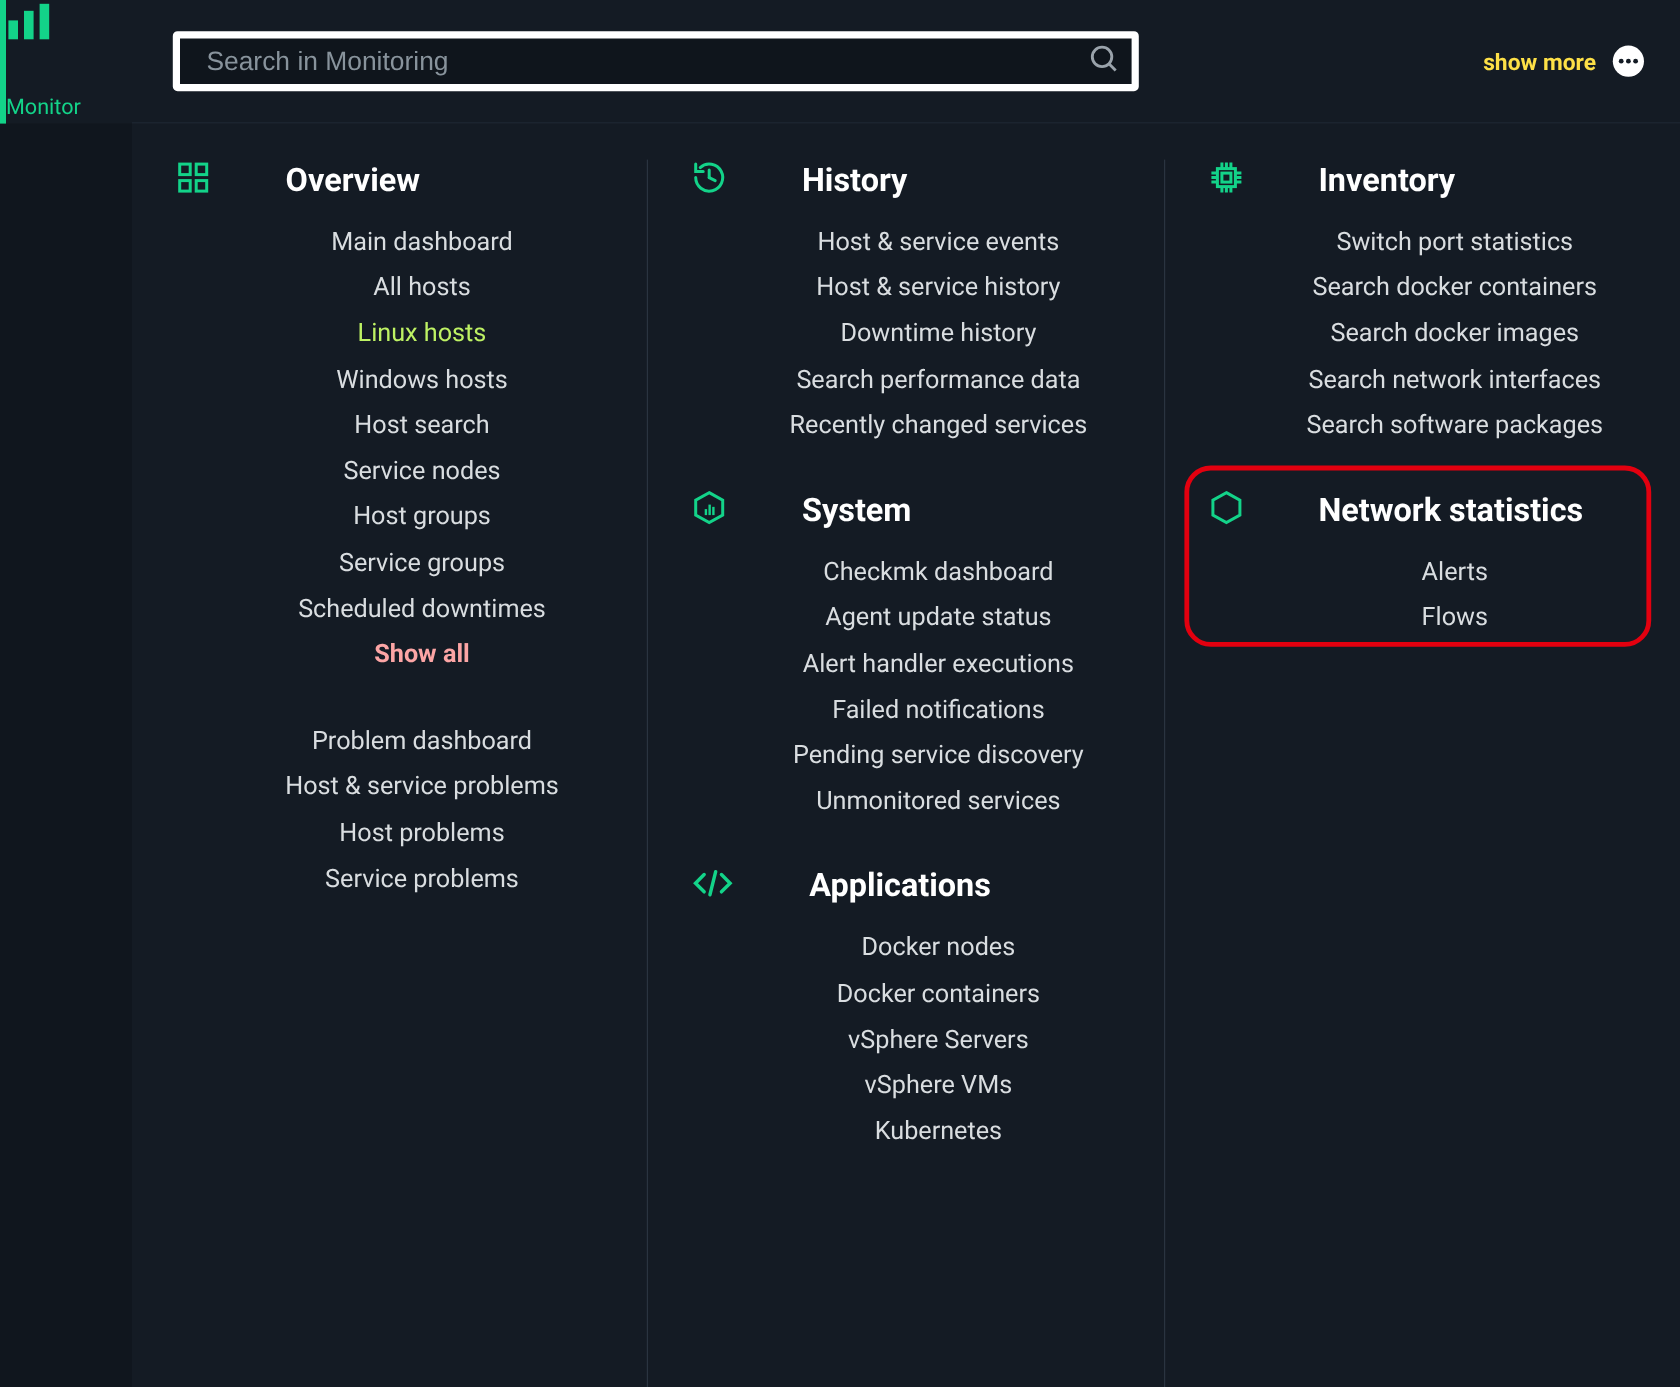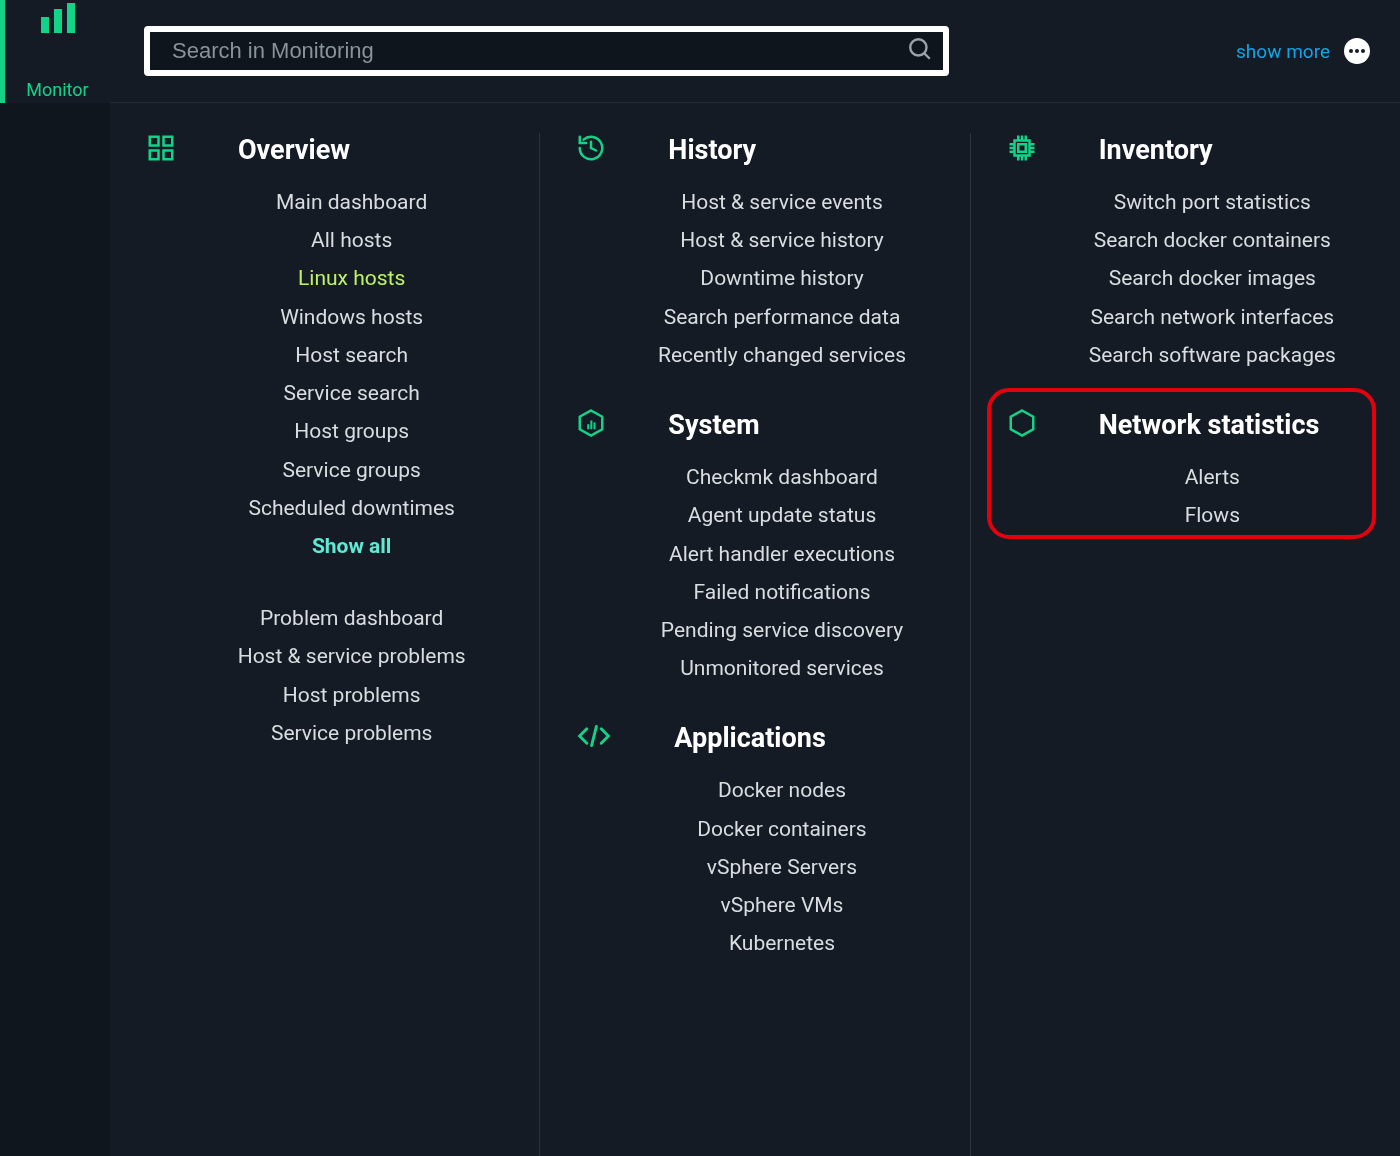--- a/index.html
+++ b/index.html
@@ -18,21 +18,20 @@
   .accent-bar {
     width: 5px;
     height: 103px;
     background: #13d389;
   }
   .sidebar {
     width: 105px;
     height: 103px;
     display: flex;
     flex-direction: column;
-    align-items: center;
     justify-content: center;
     background: #141b24;
     gap: 34px;
   }
   .sidebar svg { width: 38px; height: 30px; }
   .sidebar-label {
     color: #13d389;
     font-size: 18px;
     margin-top: 8px;
   }
@@ -72,23 +71,23 @@
     transform: translateY(-50%);
     color: #9aa3ab;
   }
   .topbar-right {
     margin-left: auto;
     display: flex;
     align-items: center;
     gap: 14px;
   }
   .show-more-label {
-    color: #0ea5e9;
+    color: #fde047;
     font-size: 19px;
-    font-weight: 400;
+    font-weight: 700;
     margin-left: 32px;
   }
   .more-circle {
     width: 26px; height: 26px;
     background: #fff;
     border-radius: 50%;
     display: flex;
     align-items: center;
     justify-content: center;
     gap: 2px;
@@ -128,21 +127,21 @@
     padding-left: 48px;
     text-align: center;
   }
   .item-list li {
     font-size: 21px;
     color: #d9dde0;
     line-height: 1.82;
     cursor: pointer;
   }
   .item-list li.active { color: #bef264; }
-  .item-list li.bold { font-weight: 700; color: #5eead4; }
+  .item-list li.bold { font-weight: 700; color: #fca5a5; }
   .highlight-box {
     position: absolute;
     border: 4px solid #e3000f;
     border-radius: 22px;
     pointer-events: none;
   }
 </style>
 </head>
 <body>
 
@@ -193,21 +192,21 @@
                   <rect x="14" y="14" width="7" height="7"></rect>
                 </svg></span>
               <span class="section-title">Overview</span>
             </div>
             <ul class="item-list">
               <li>Main dashboard</li>
               <li>All hosts</li>
               <li class="active">Linux hosts</li>
               <li>Windows hosts</li>
               <li>Host search</li>
-              <li>Service search</li>
+              <li>Service nodes</li>
               <li>Host groups</li>
               <li>Service groups</li>
               <li>Scheduled downtimes</li>
               <li class="bold">Show all</li>
             </ul>
           </div>
           <div class="section">
             <ul class="item-list">
               <li>Problem dashboard</li>
               <li>Host &amp; service problems</li>

